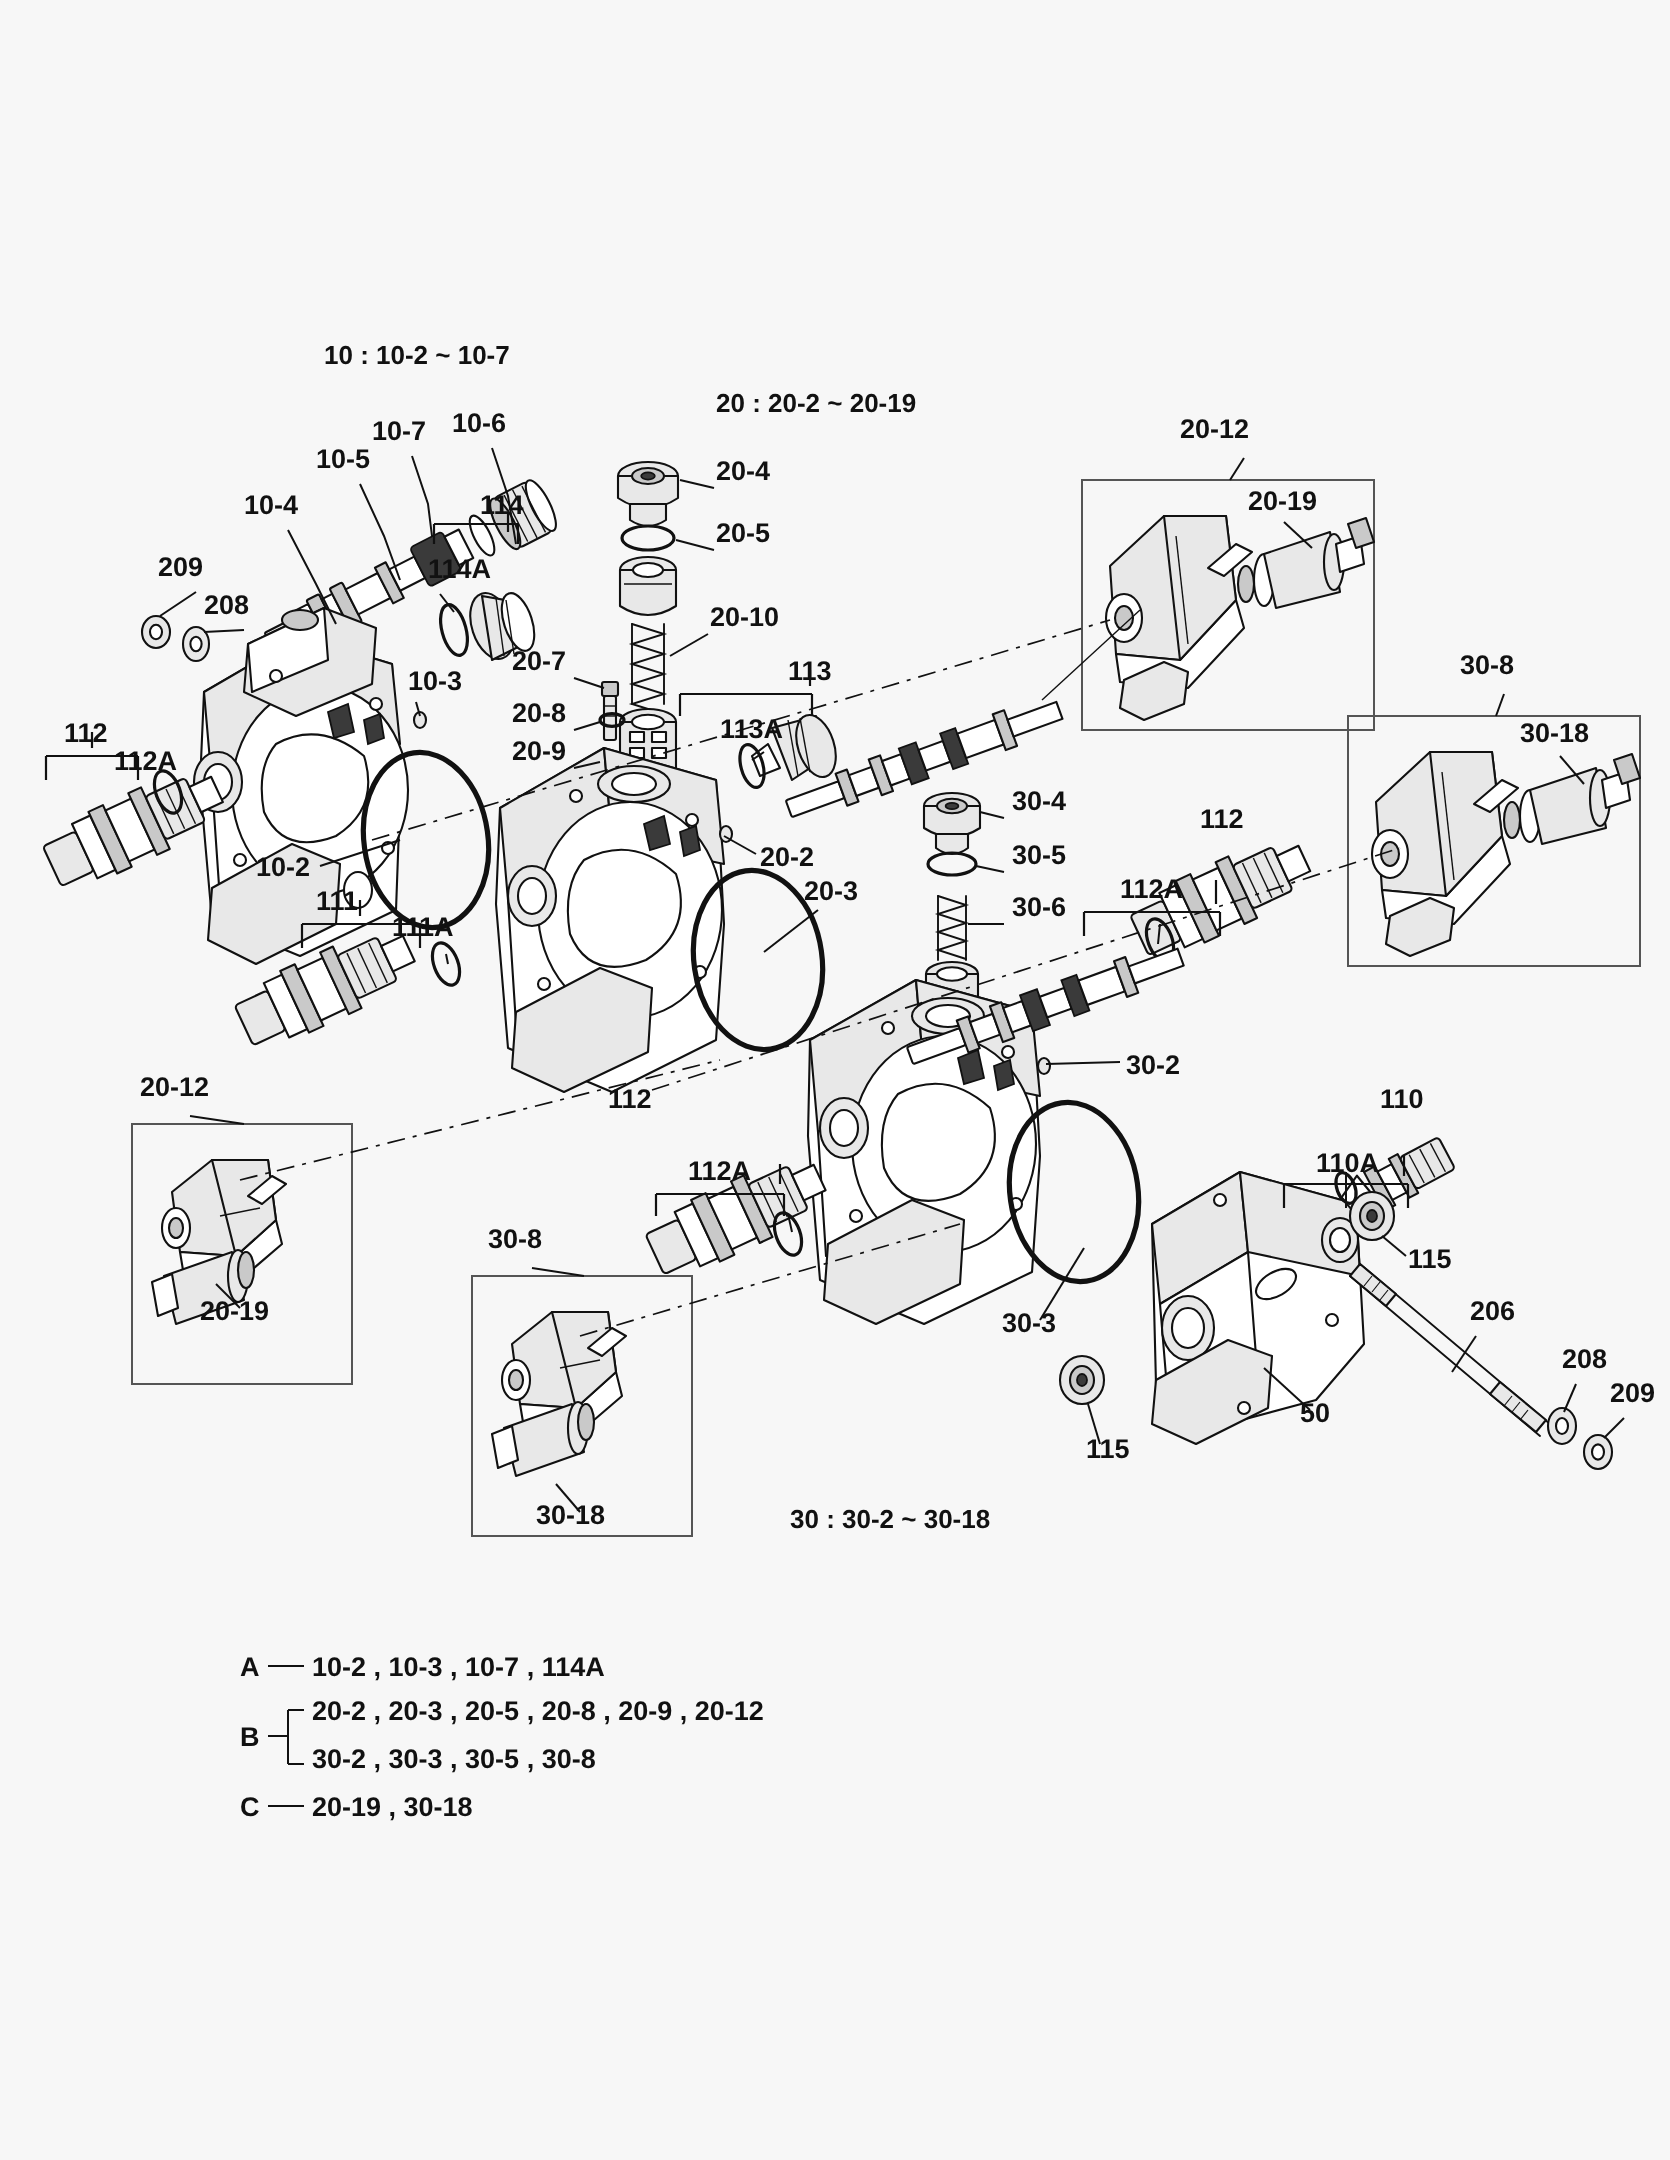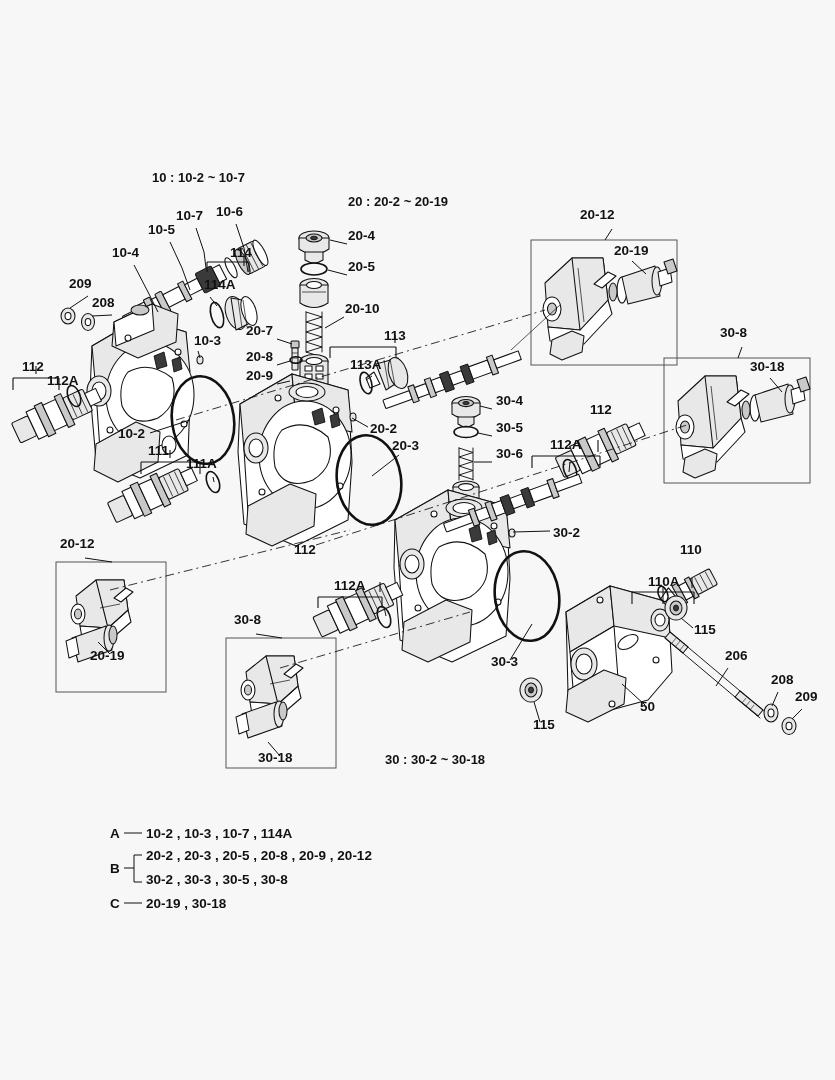--- a/index.html
+++ b/index.html
@@ -1,21 +1,21 @@
 <!DOCTYPE html>
 <html><head>
 <meta charset="utf-8">
 <style>
   html,body{margin:0;padding:0;background:#f7f7f7;}
   body{
     width:835px;height:1080px;overflow:hidden;position:relative;
     font-family:"Liberation Sans","DejaVu Sans",sans-serif;
     color:#111;
   }
-  #diagram{position:absolute;inset:0;}
+  #diagram{position:absolute;inset:0;margin-left:10px;}
   svg{display:block;}
   .lbl{font-size:13.5px;font-weight:700;fill:#111;font-family:"Liberation Sans","DejaVu Sans",sans-serif;}
   .lbl-hdr{font-size:13px;font-weight:700;fill:#111;font-family:"Liberation Sans","DejaVu Sans",sans-serif;}
   .lbl-leg{font-size:13.5px;font-weight:700;fill:#111;font-family:"Liberation Sans","DejaVu Sans",sans-serif;}
   .ldr{stroke:#111;stroke-width:1;fill:none;}
   .brk{stroke:#111;stroke-width:1.1;fill:none;}
   .box{stroke:#555;stroke-width:1;fill:none;}
   
   .m{stroke:#111;fill:#ffffff;stroke-width:1.05;stroke-linejoin:round;}
   .mf{stroke:#111;fill:#e8e8e8;stroke-width:1.05;stroke-linejoin:round;}

